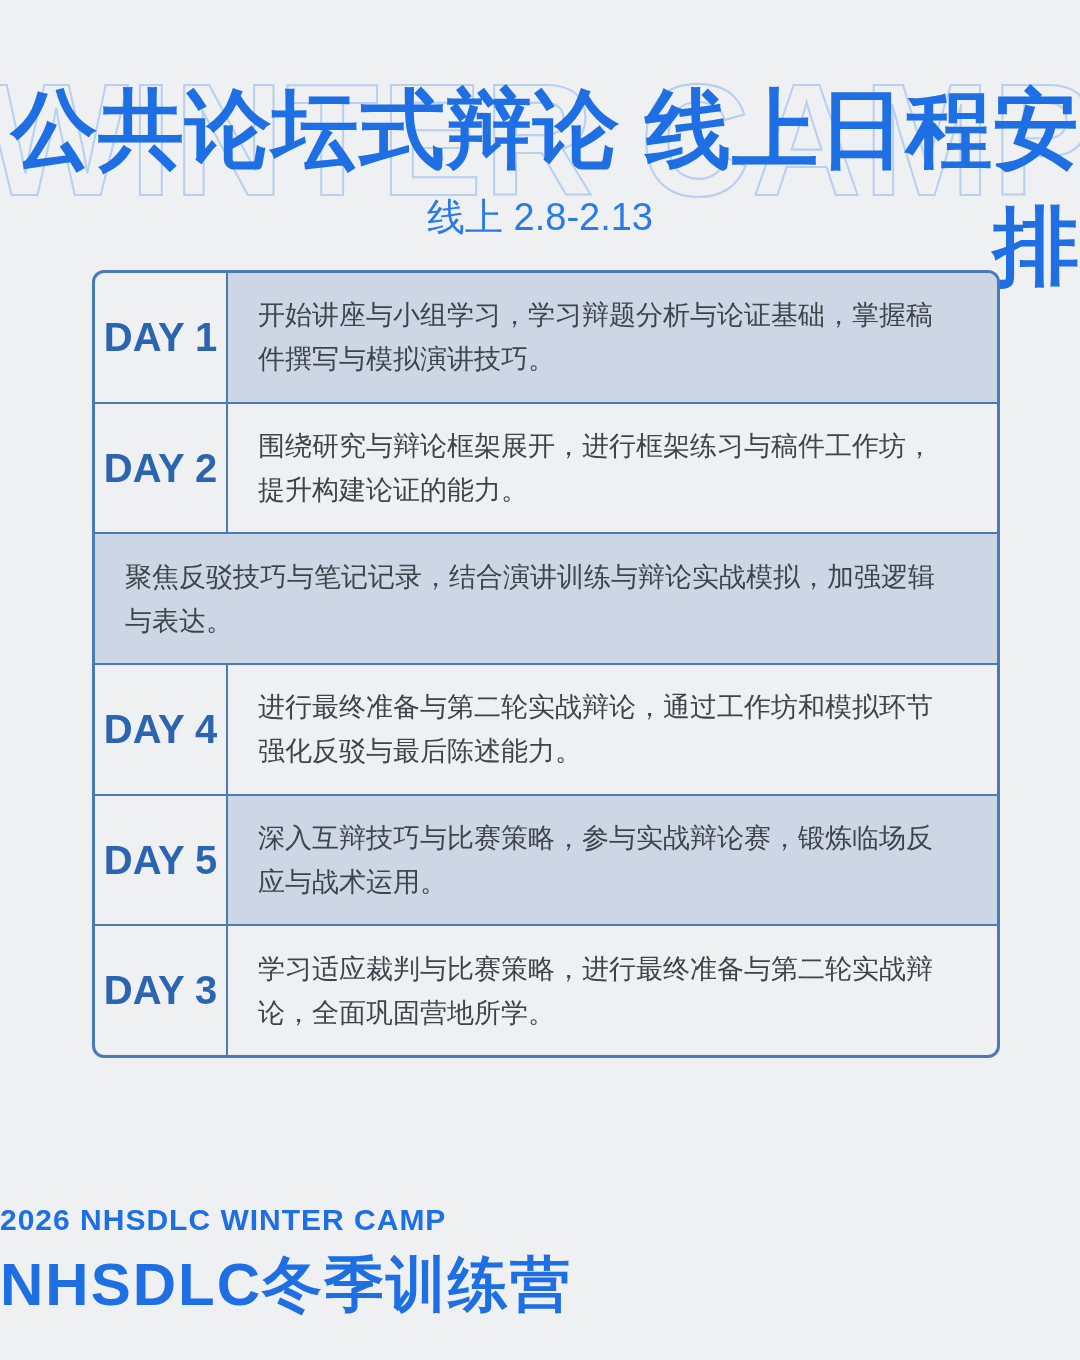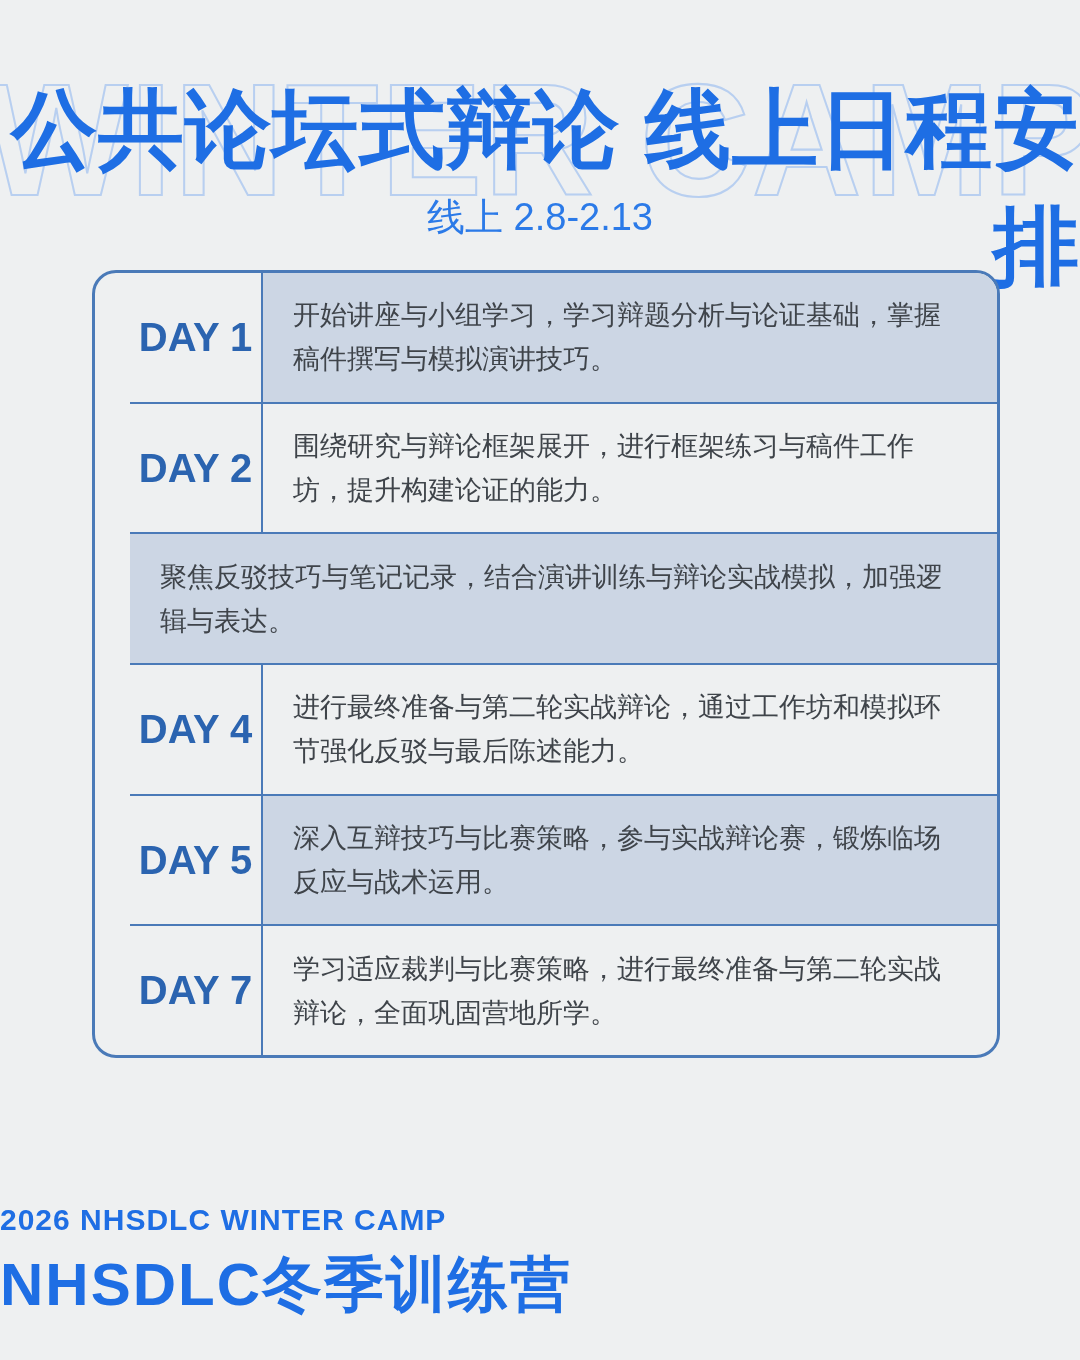--- a/index.html
+++ b/index.html
@@ -55,25 +55,24 @@
     font-size:38px;
     color:#2b7ae8;
   }
   .table{
     position:absolute;
     left:92px;
     top:270px;
     width:908px;
     height:788px;
     border:3px solid var(--border);
-    border-radius:24px;
+    border-radius:12px;
     overflow:hidden;
     display:flex;
     flex-direction:column;
-    padding-left:35px;
   }
   .row{
     flex:1 1 0;
     display:flex;
     align-items:stretch;
   }
   .row + .row{
     border-top:2.5px solid var(--border);
   }
   .day-cell{
@@ -144,21 +143,21 @@
     </div>
     <div class="row">
       <div class="day-cell">DAY 4</div>
       <div class="desc-cell">进行最终准备与第二轮实战辩论，通过工作坊和模拟环节强化反驳与最后陈述能力。</div>
     </div>
     <div class="row alt">
       <div class="day-cell">DAY 5</div>
       <div class="desc-cell">深入互辩技巧与比赛策略，参与实战辩论赛，锻炼临场反应与战术运用。</div>
     </div>
     <div class="row">
-      <div class="day-cell">DAY 7</div>
+      <div class="day-cell">DAY 3</div>
       <div class="desc-cell">学习适应裁判与比赛策略，进行最终准备与第二轮实战辩论，全面巩固营地所学。</div>
     </div>
   </div>
 
 <div class="footer">
   <div class="footer-en">2026 NHSDLC WINTER CAMP</div>
   <div class="footer-cn">NHSDLC冬季训练营</div>
 </div>
 
 </body></html>

